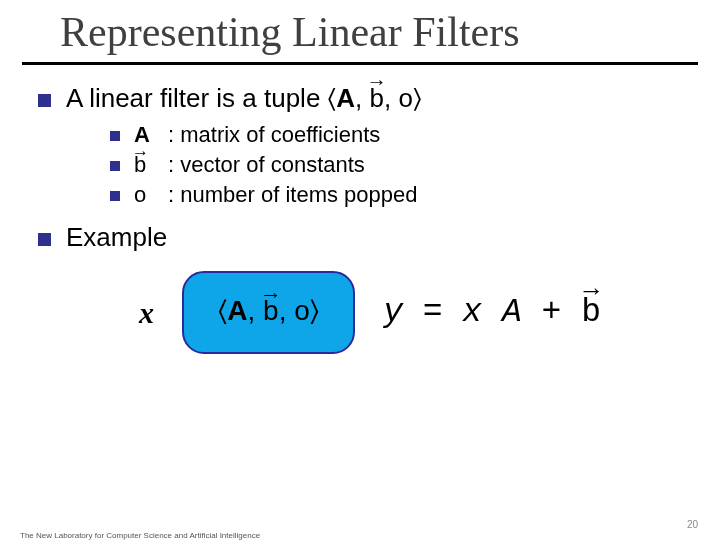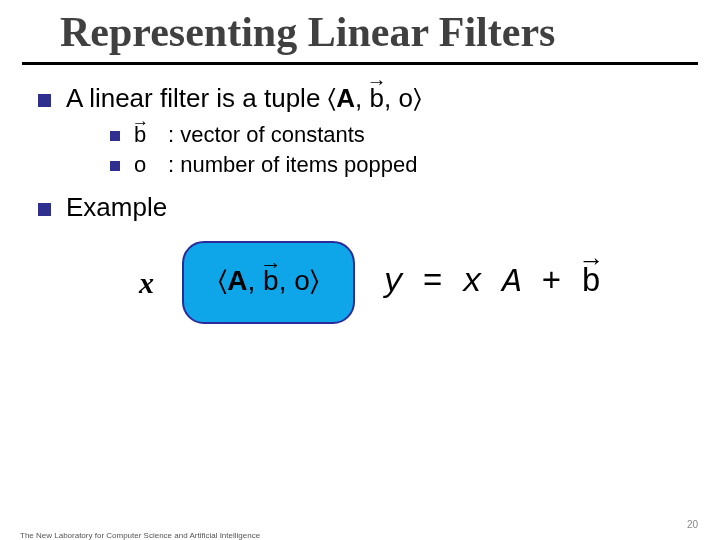--- a/index.html
+++ b/index.html
@@ -1,19 +1,19 @@
 <!DOCTYPE html>
 <html><head>
 <meta charset="utf-8">
 <style>
   * { margin: 0; padding: 0; box-sizing: border-box; }
   html, body { width: 720px; height: 540px; font-family: Verdana, Geneva, sans-serif; background: #fff; overflow: hidden; }
   .slide { width: 720px; height: 540px; position: relative; padding: 0; }
   .title-wrap { padding: 8px 0 0 60px; }
-  .title { font-family: "Times New Roman", Times, serif; font-size: 42px; color: #404040; font-weight: 700; }
+  .title { font-family: "Times New Roman", Times, serif; font-size: 42px; color: #404040; font-weight: 400; }
   .rule { margin: 6px 22px 0 22px; height: 3px; background: #000; }
   .content { padding: 18px 24px 0 34px; }
   .bul { list-style: none; }
   .bul > li { position: relative; padding-left: 32px; margin-bottom: 8px; }
   .bul > li::before { content: ""; position: absolute; left: 4px; top: 11px; width: 13px; height: 13px; background: #2f2f8f; }
   .lvl1-text { font-size: 26px; color: #000; }
   .sub { list-style: none; margin: 8px 0 14px 42px; }
   .sub > li { position: relative; padding-left: 26px; margin-bottom: 4px; font-size: 22px; }
   .sub > li::before { content: ""; position: absolute; left: 2px; top: 9px; width: 10px; height: 10px; background: #2f2f8f; }
   .term { display: inline-block; width: 34px; }
@@ -40,20 +40,23 @@
   <div class="rule"></div>
 
   <div class="content">
     <ul class="bul">
       <li>
         <span class="lvl1-text">
           <span>A linear filter is a tuple </span><span class="angle">〈</span><span class="bold">A</span><span>, </span><span class="vec">b</span><span>, o</span><span class="angle">〉</span>
         </span>
         <ul class="sub">
           <li>
+            <span class="term bold">A</span><span>:  matrix of coefficients</span>
+          </li>
+          <li>
             <span class="term"><span class="vec">b</span></span><span>:  vector of constants</span>
           </li>
           <li>
             <span class="term">o</span><span>:  number of items popped</span>
           </li>
         </ul>
       </li>
       <li>
         <span class="lvl1-text">Example</span>
       </li>

